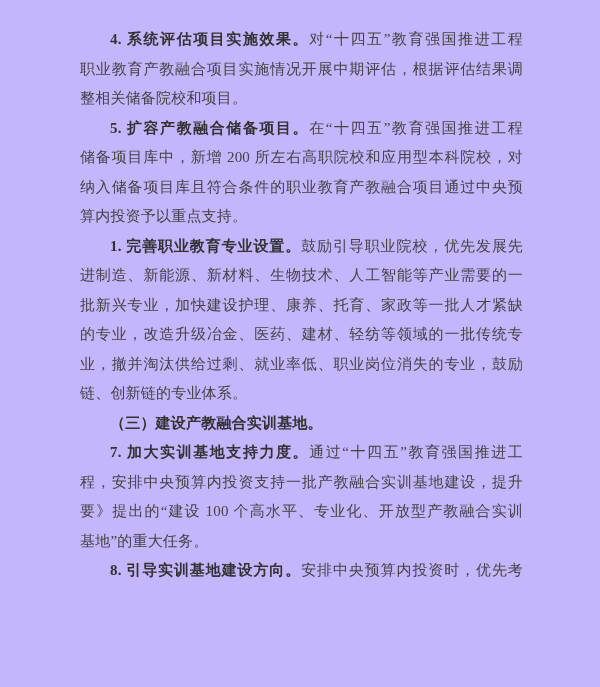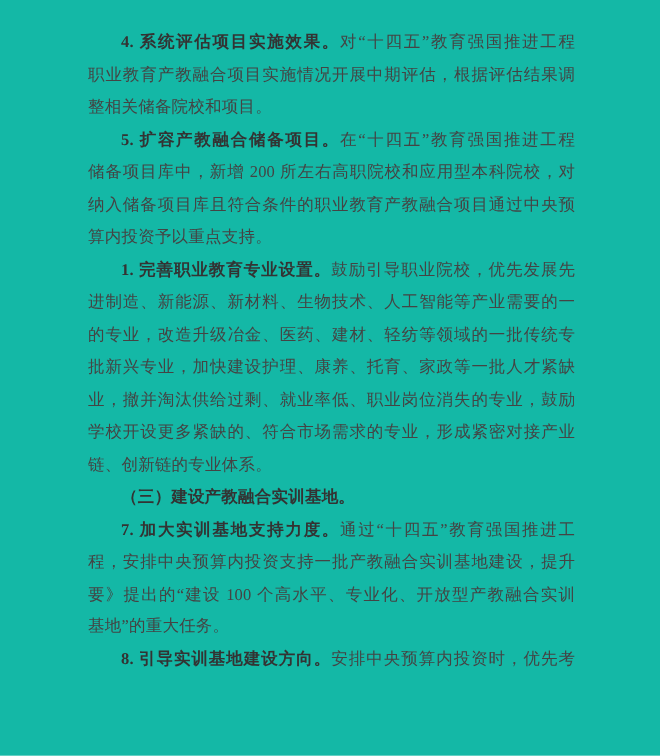--- a/index.html
+++ b/index.html
@@ -9,21 +9,21 @@
   body {
     width: 600px;
     height: 687px;
     background: #ffffff;
     overflow: hidden;
   }
   .page {
     position: relative;
     width: 600px;
     height: 687px;
-    background: #14b8a6;
+    background: #c4b5fd;
     font-family: "Liberation Serif", "DejaVu Serif", serif;
   }
   .text-block {
     position: absolute;
     left: 80px;
     top: 25px;
     width: 443px;
     color: #444444;
     font-size: 15px;
     line-height: 29.5px;
@@ -54,24 +54,23 @@
   <div class="text-block">
       <div class="line indent"><span class="lead">4. 系统评估项目实施效果。</span><span>对“十四五”教育强国推进工程</span></div>
       <div class="line"><span>职业教育产教融合项目实施情况开展中期评估，根据评估结果调</span></div>
       <div class="line end"><span>整相关储备院校和项目。</span></div>
       <div class="line indent"><span class="lead">5. 扩容产教融合储备项目。</span><span>在“十四五”教育强国推进工程</span></div>
       <div class="line"><span>储备项目库中，新增 200 所左右高职院校和应用型本科院校，对</span></div>
       <div class="line"><span>纳入储备项目库且符合条件的职业教育产教融合项目通过中央预</span></div>
       <div class="line end"><span>算内投资予以重点支持。</span></div>
       <div class="line indent"><span class="lead">1. 完善职业教育专业设置。</span><span>鼓励引导职业院校，优先发展先</span></div>
       <div class="line"><span>进制造、新能源、新材料、生物技术、人工智能等产业需要的一</span></div>
+      <div class="line"><span>批新兴专业，加快建设护理、康养、托育、家政等一批人才紧缺</span></div>
       <div class="line"><span>的专业，改造升级冶金、医药、建材、轻纺等领域的一批传统专</span></div>
-      <div class="line"><span>批新兴专业，加快建设护理、康养、托育、家政等一批人才紧缺</span></div>
       <div class="line"><span>业，撤并淘汰供给过剩、就业率低、职业岗位消失的专业，鼓励</span></div>
-      <div class="line"><span>学校开设更多紧缺的、符合市场需求的专业，形成紧密对接产业</span></div>
       <div class="line end"><span>链、创新链的专业体系。</span></div>
       <div class="line indent end"><span class="lead">（三）建设产教融合实训基地。</span></div>
       <div class="line indent"><span class="lead">7. 加大实训基地支持力度。</span><span>通过“十四五”教育强国推进工</span></div>
       <div class="line"><span>程，安排中央预算内投资支持一批产教融合实训基地建设，提升</span></div>
       <div class="line"><span>要》提出的“建设 100 个高水平、专业化、开放型产教融合实训</span></div>
       <div class="line end"><span>基地”的重大任务。</span></div>
       <div class="line indent"><span class="lead">8. 引导实训基地建设方向。</span><span>安排中央预算内投资时，优先考</span></div>
     </div>
 </div>
 

